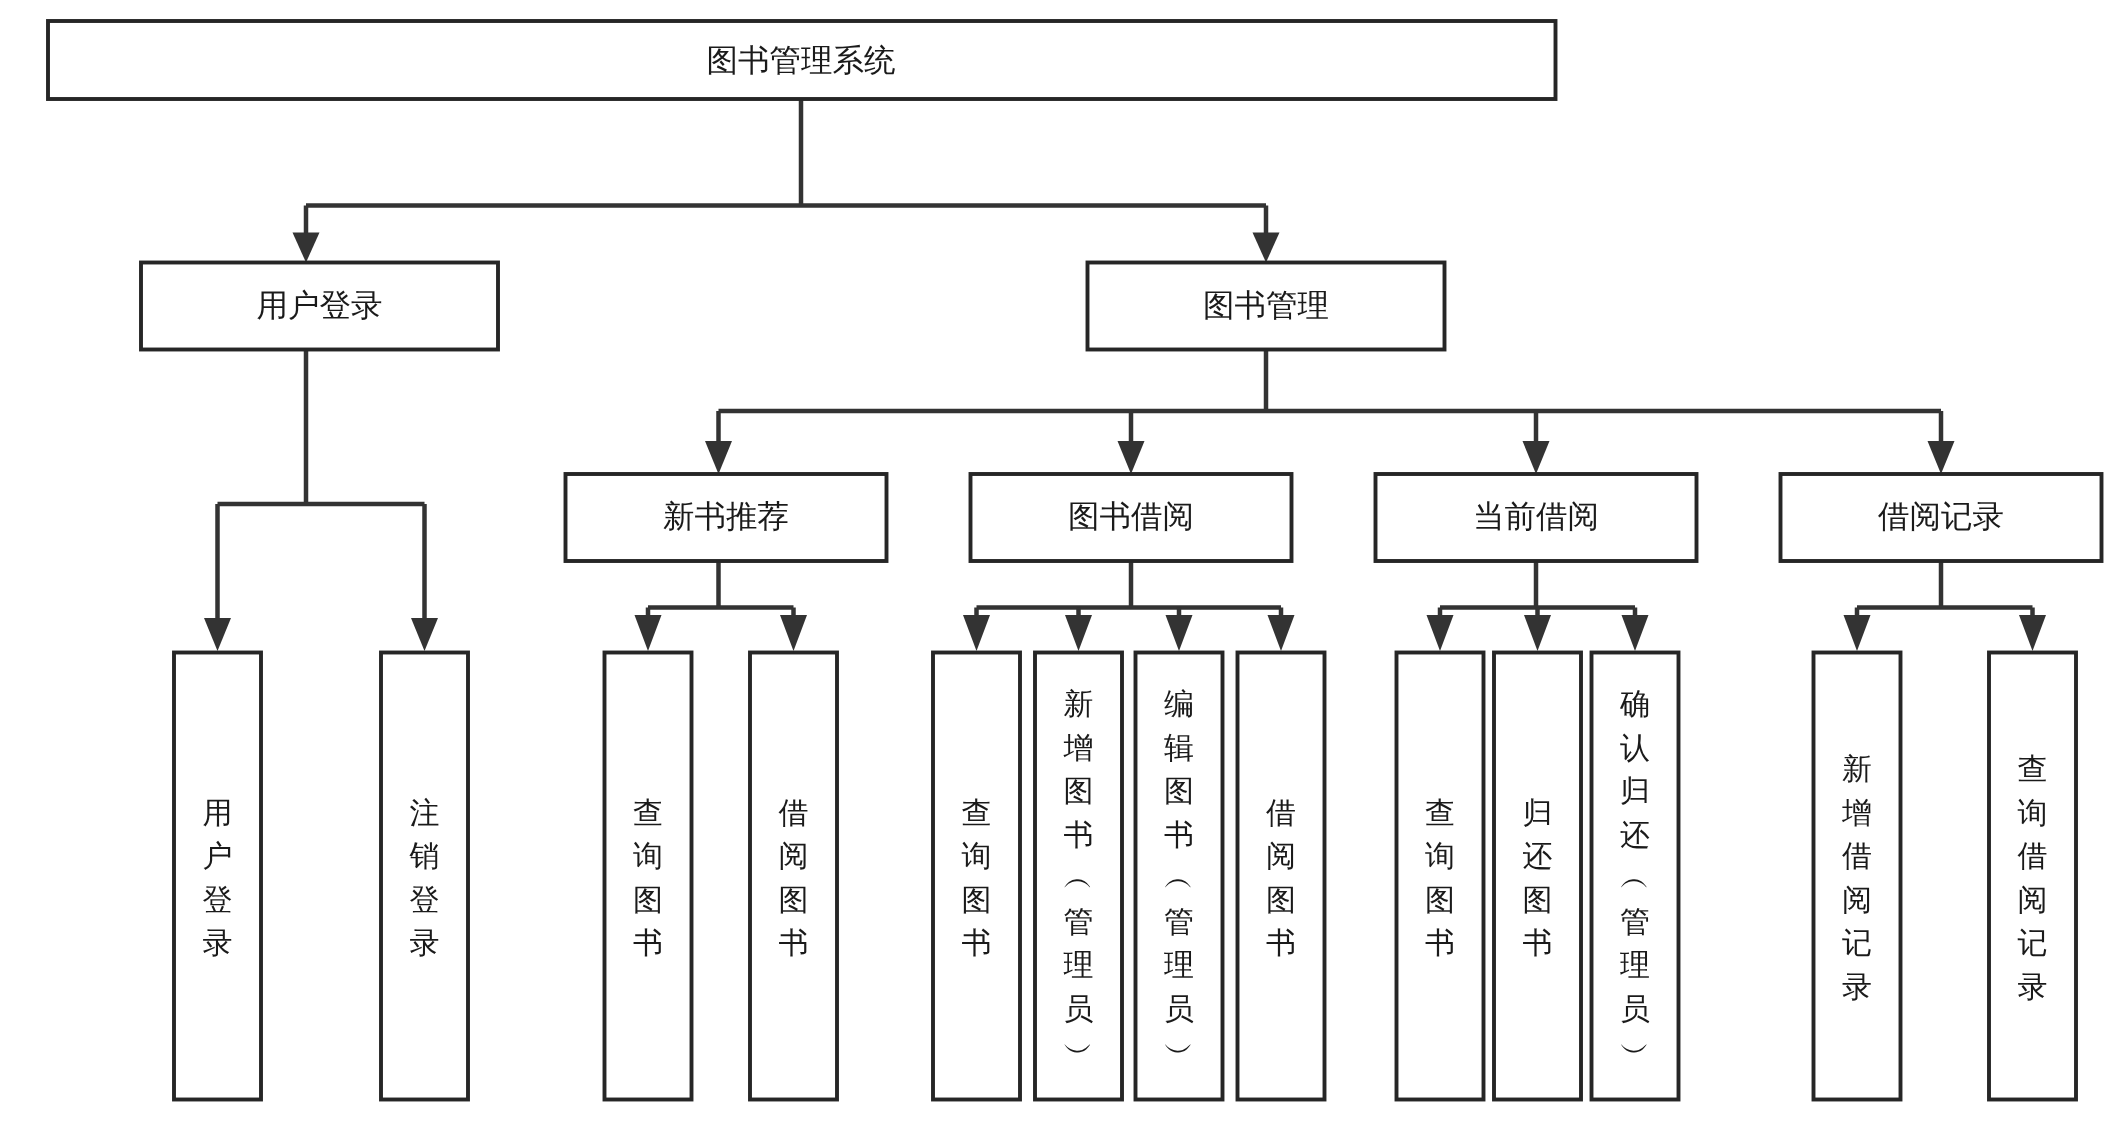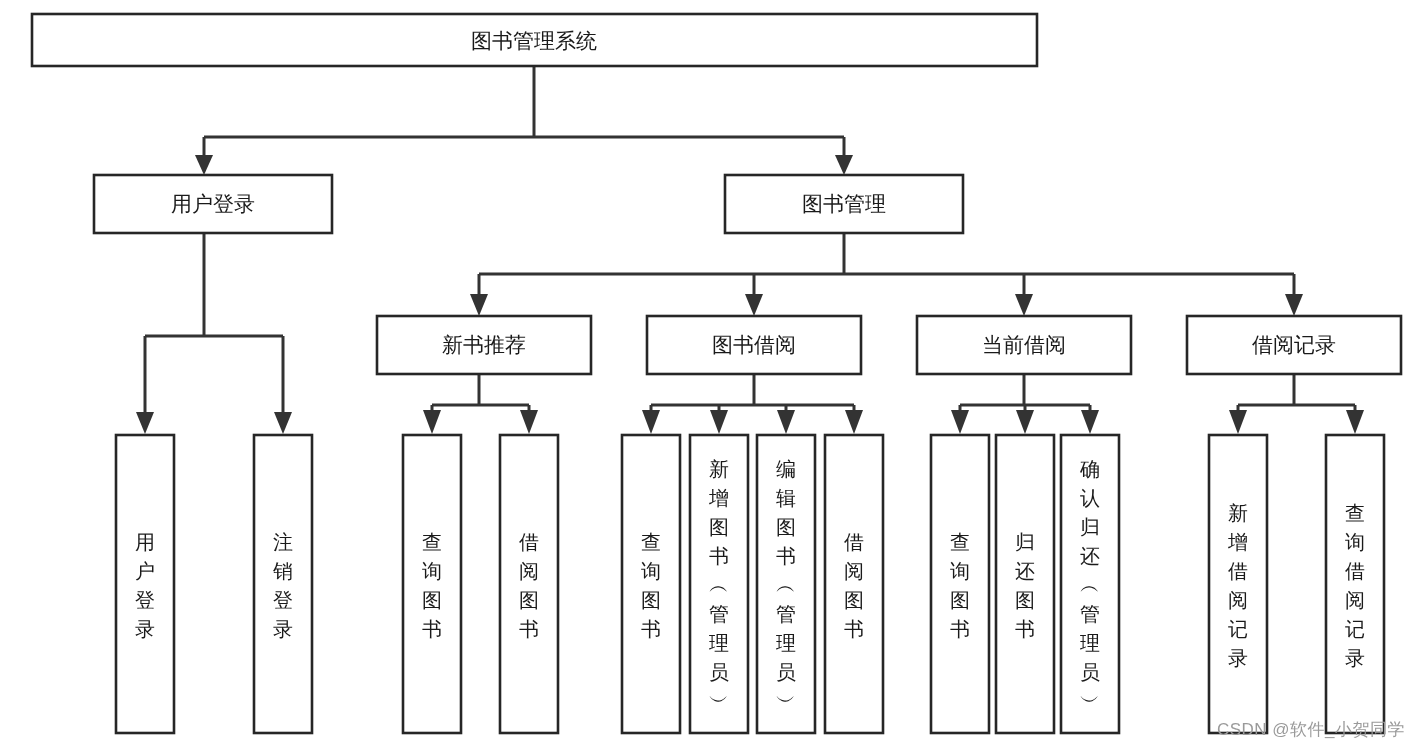--- a/index.html
+++ b/index.html
@@ -218,14 +218,13 @@
         <text class="node-label-v" x="840" y="548.62"><tspan x="840">借</tspan><tspan x="840" dy="29">阅</tspan><tspan x="840" dy="29">图</tspan><tspan x="840" dy="29">书</tspan></text>
         <text class="node-label-v" x="946" y="548.62"><tspan x="946">查</tspan><tspan x="946" dy="29">询</tspan><tspan x="946" dy="29">图</tspan><tspan x="946" dy="29">书</tspan></text>
         <text class="node-label-v" x="1011" y="548.62"><tspan x="1011">归</tspan><tspan x="1011" dy="29">还</tspan><tspan x="1011" dy="29">图</tspan><tspan x="1011" dy="29">书</tspan></text>
         <text class="node-label-v" x="1076" y="476.12"><tspan x="1076">确</tspan><tspan x="1076" dy="29">认</tspan><tspan x="1076" dy="29">归</tspan><tspan x="1076" dy="29">还</tspan><tspan x="1076" dy="29">︵</tspan><tspan x="1076" dy="29">管</tspan><tspan x="1076" dy="29">理</tspan><tspan x="1076" dy="29">员</tspan><tspan x="1076" dy="29">︶</tspan></text>
         <text class="node-label-v" x="1224" y="519.62"><tspan x="1224">新</tspan><tspan x="1224" dy="29">增</tspan><tspan x="1224" dy="29">借</tspan><tspan x="1224" dy="29">阅</tspan><tspan x="1224" dy="29">记</tspan><tspan x="1224" dy="29">录</tspan></text>
         <text class="node-label-v" x="1341" y="519.62"><tspan x="1341">查</tspan><tspan x="1341" dy="29">询</tspan><tspan x="1341" dy="29">借</tspan><tspan x="1341" dy="29">阅</tspan><tspan x="1341" dy="29">记</tspan><tspan x="1341" dy="29">录</tspan></text>
       </g>
 
   </svg>
 
-  <div class="watermark-text">CSDN @软件_小贺同学</div>
 </div>
 
 </body></html>

